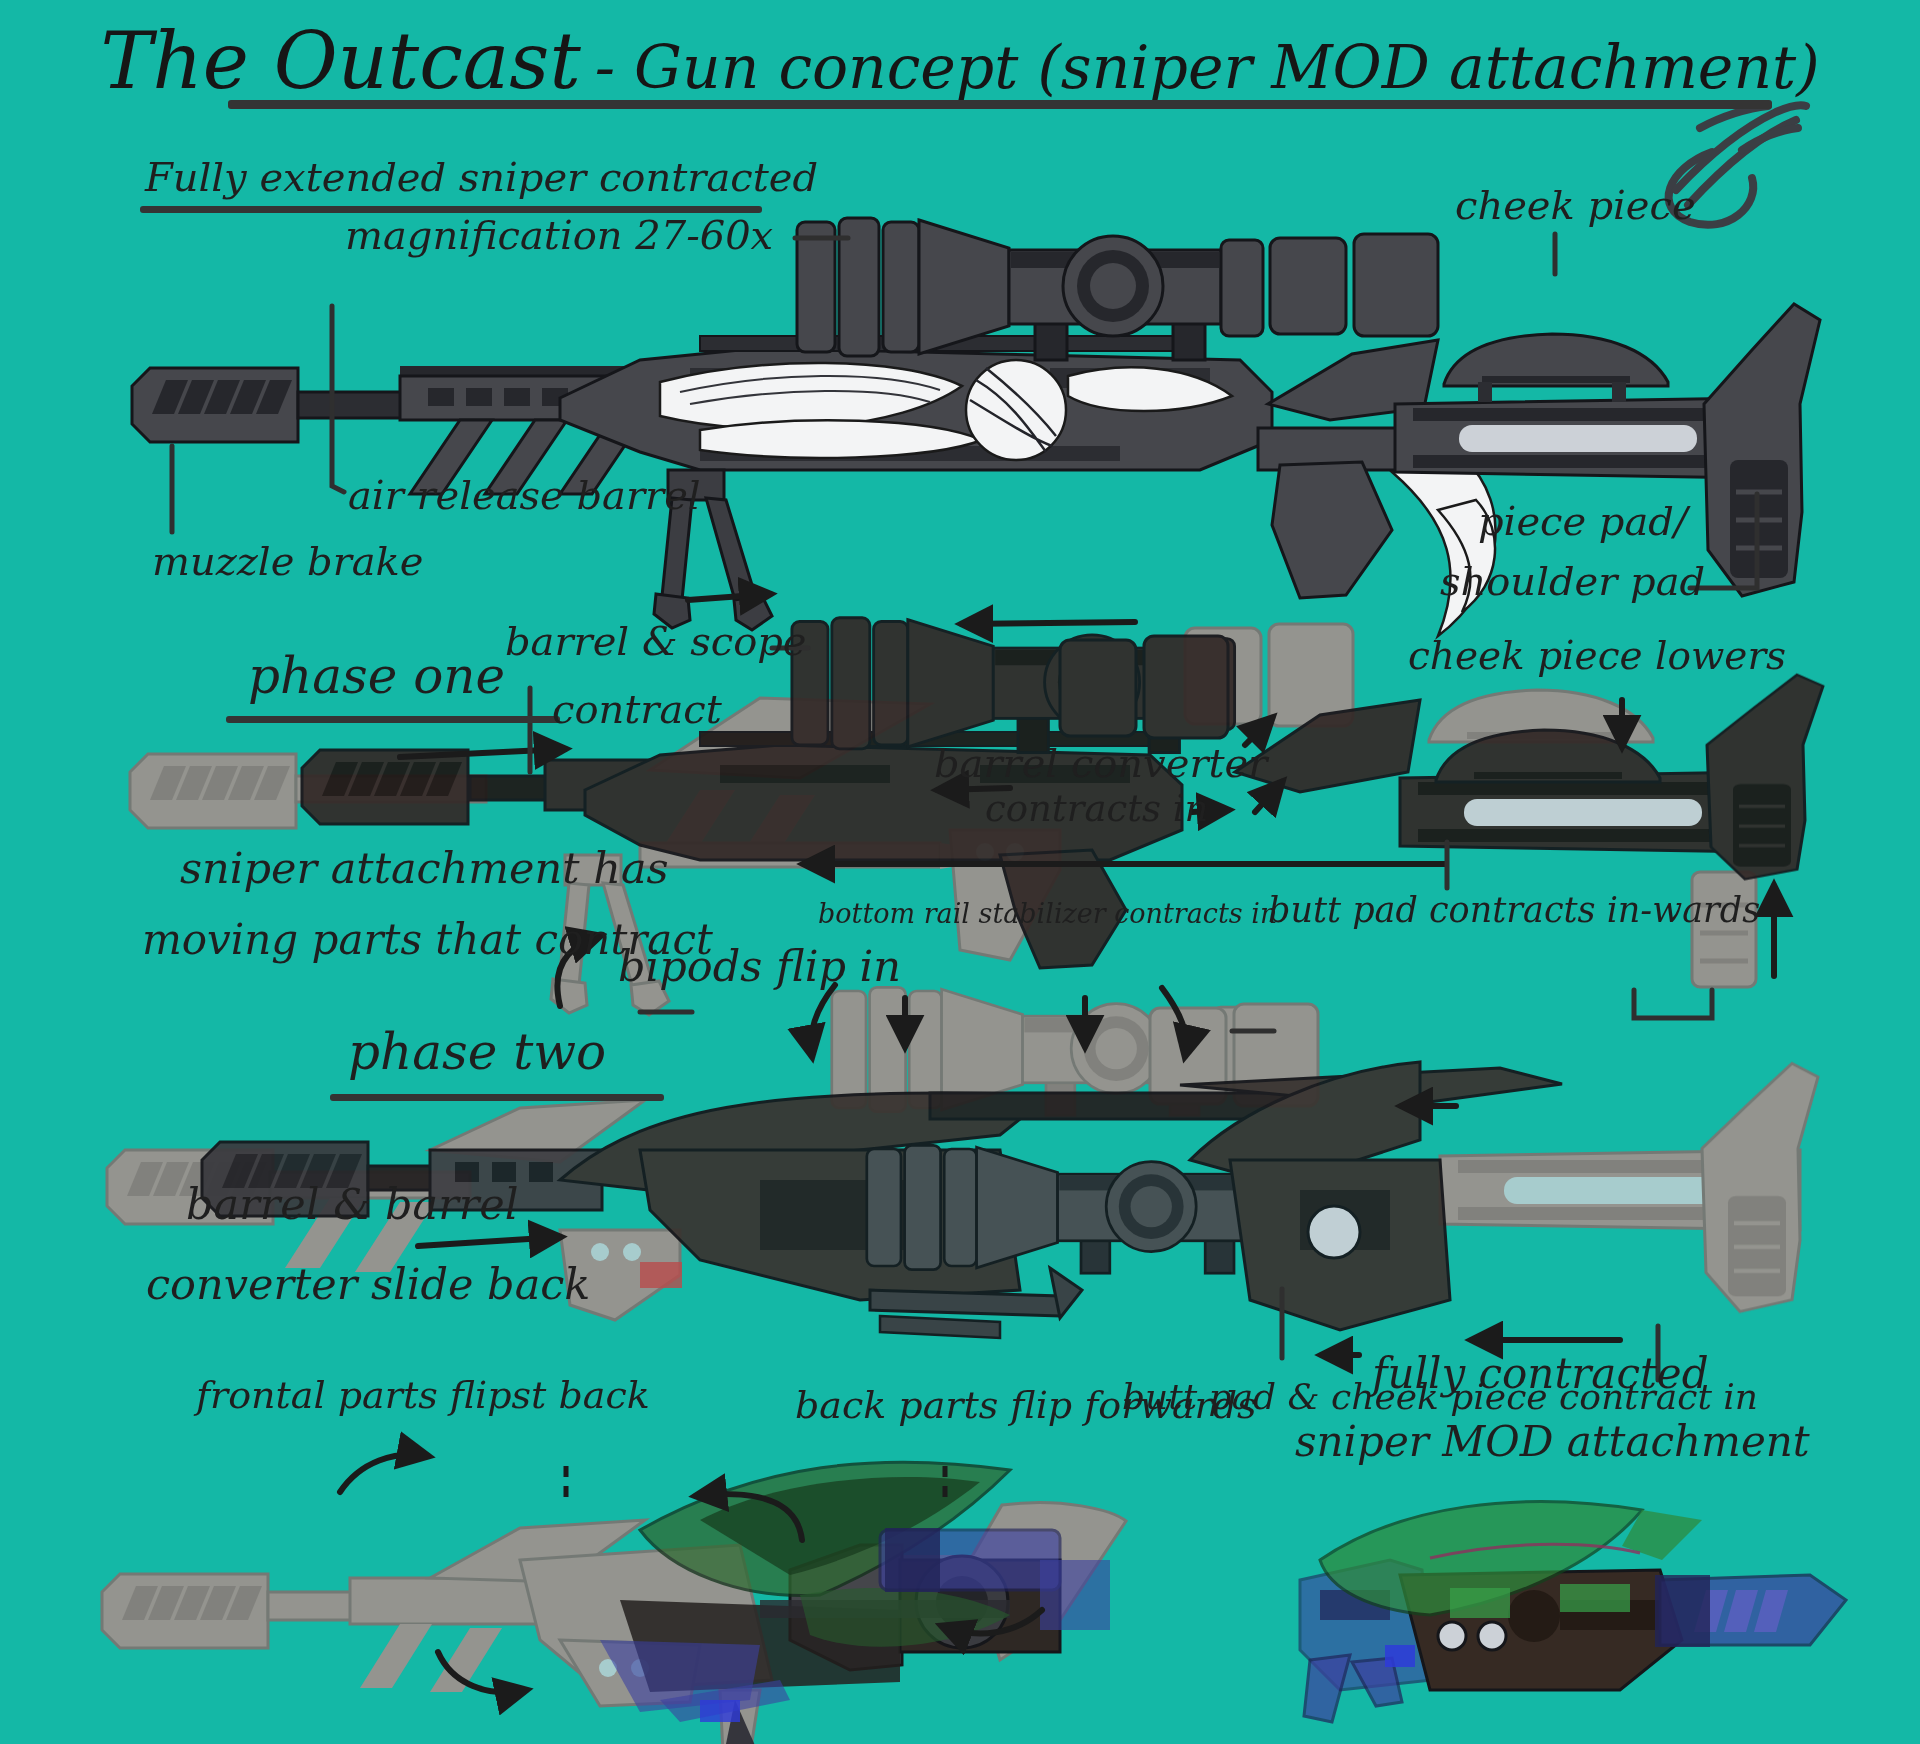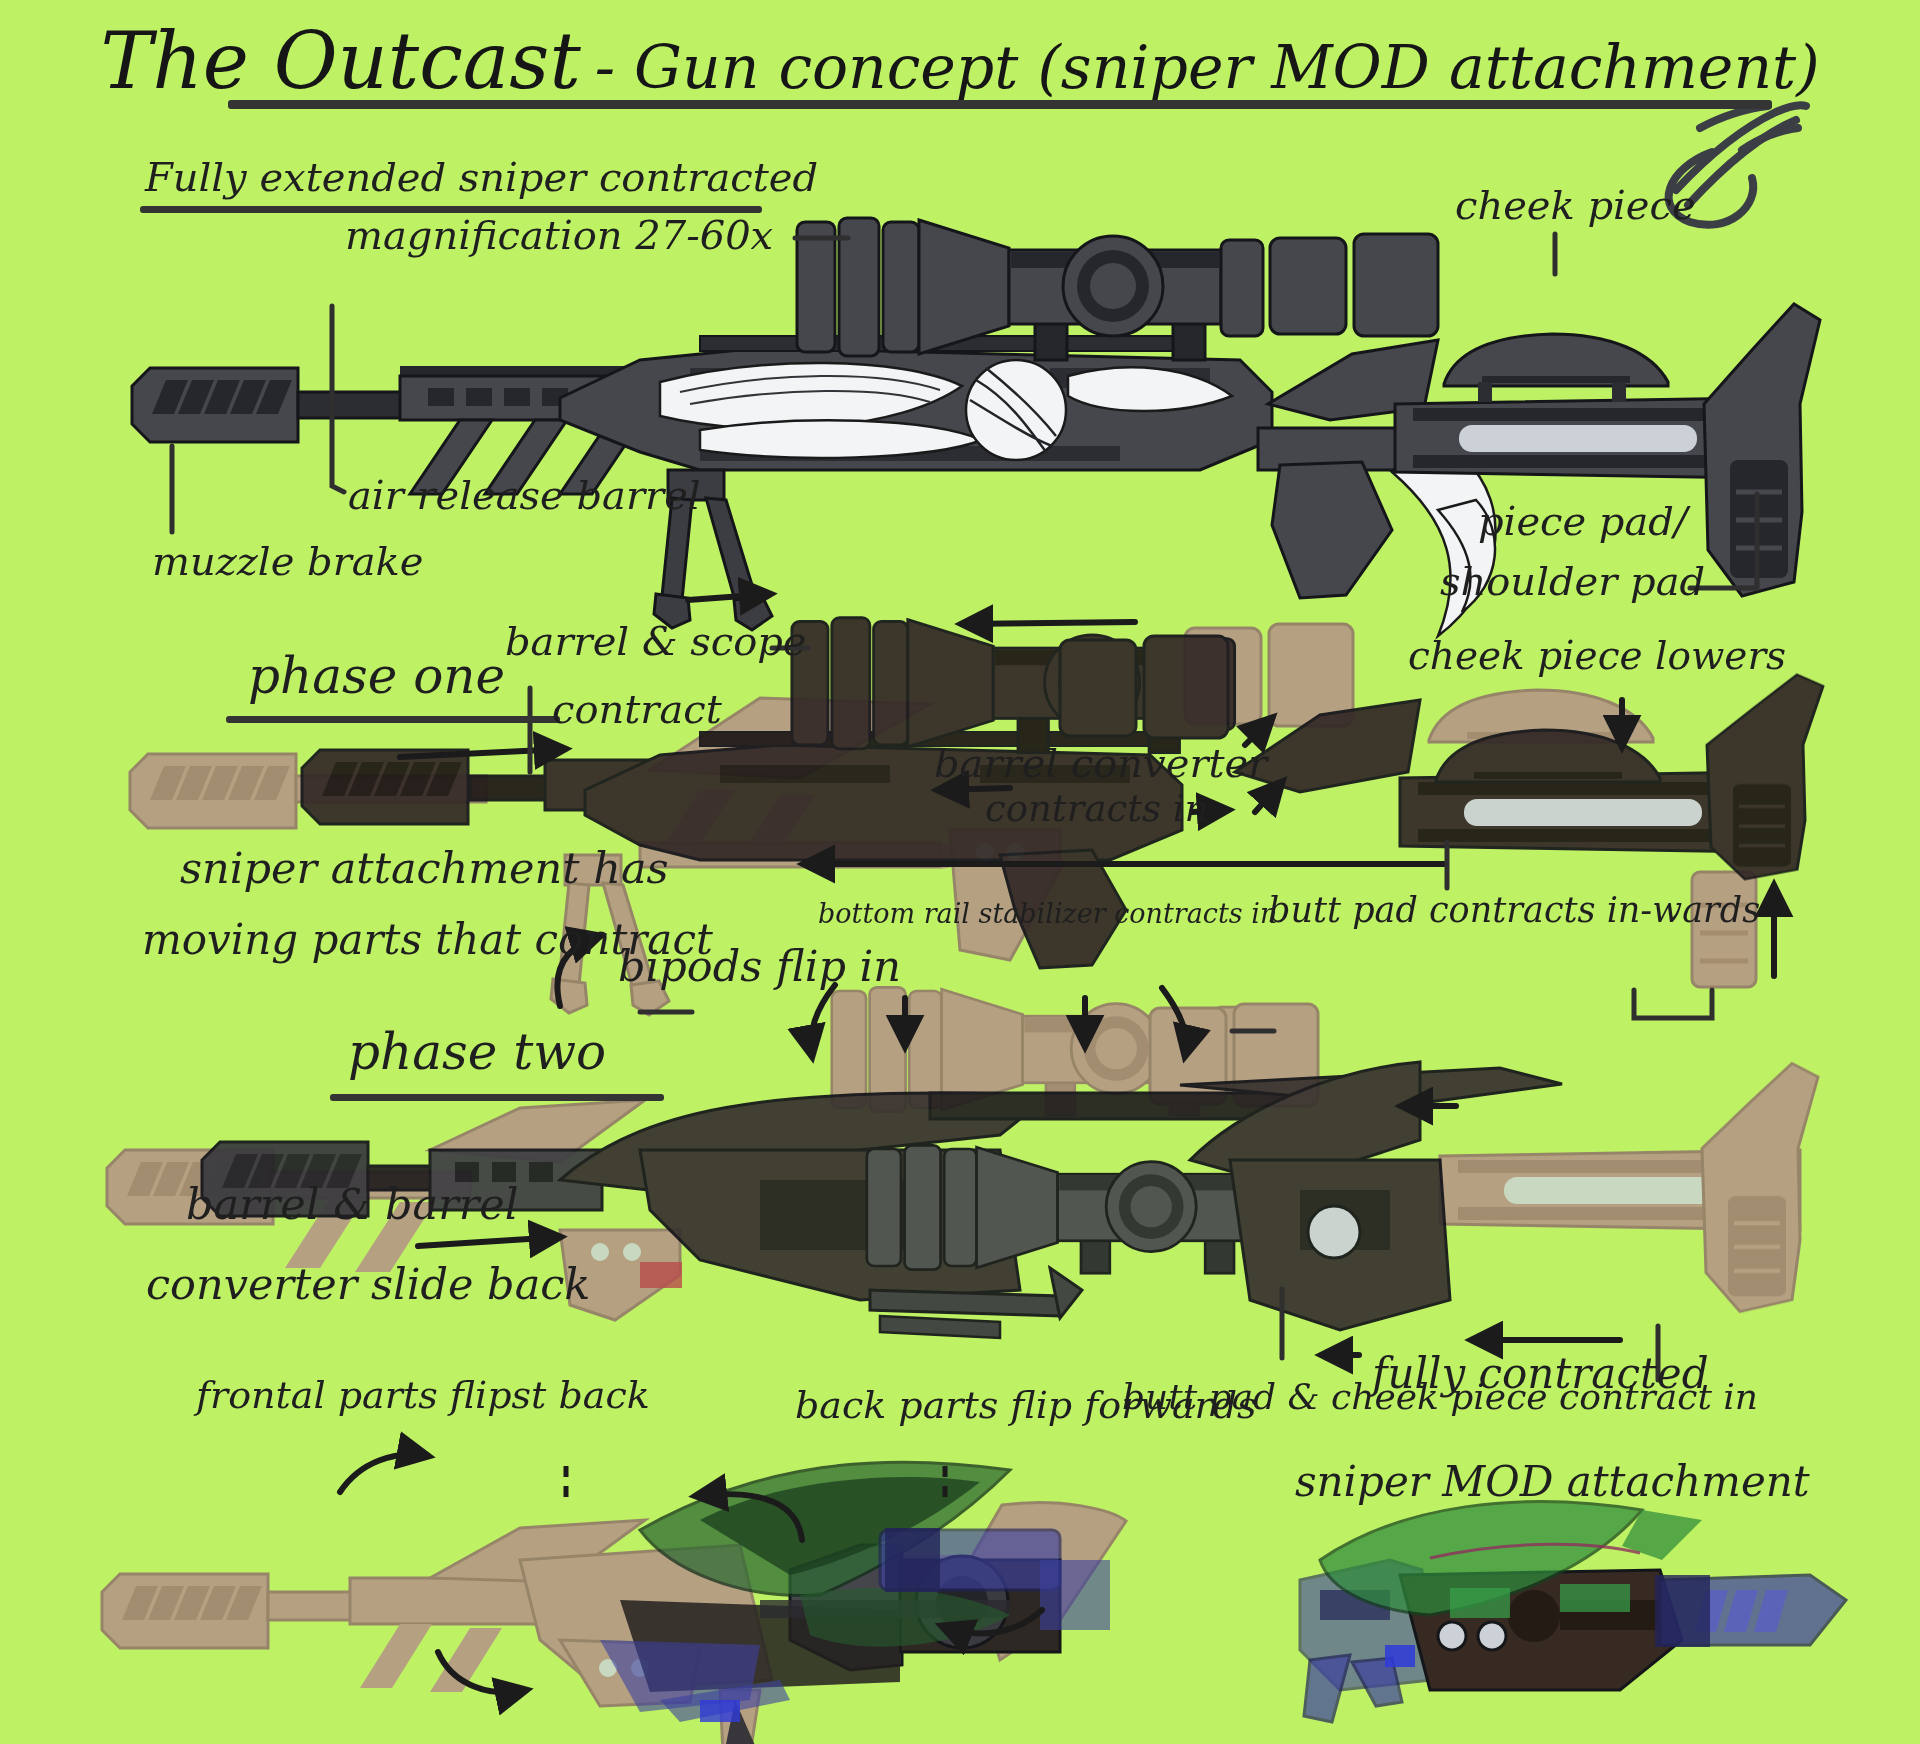--- a/index.html
+++ b/index.html
@@ -1,16 +1,16 @@
 <!DOCTYPE html>
 <html><head>
 <meta charset="utf-8">
 <style>
   html,body{margin:0;padding:0;background:#ccd1d7;}
-  .stage{position:relative;width:1920px;height:1744px;background:#bef264;overflow:hidden;
+  .stage{position:relative;width:1920px;height:1744px;background:#14b8a6;overflow:hidden;
          font-family:"DejaVu Serif",serif;}
   .lbl{position:absolute;font-style:italic;color:#1f1f1f;white-space:nowrap;line-height:1.05;}
   .uline{position:absolute;background:#343434;border-radius:3px;}
   .title-wrap{position:absolute;left:50%;top:16px;transform:translateX(-50%);white-space:nowrap;
               font-style:italic;color:#161616;}
   .t-main{font-size:78px;}
   .t-sub{font-size:60px;margin-left:14px;}
   svg{position:absolute;left:0;top:0;}
   .ln{stroke:#2f2f2f;stroke-width:5;fill:none;stroke-linecap:round;}
   .ar{stroke:#1b1b1b;stroke-width:6;fill:none;stroke-linecap:round;marker-end:url(#ah);}
@@ -354,15 +354,15 @@
 
 <div class="lbl" style="left:348px;top:1026px;font-size:50px;">phase two</div>
 <div class="uline" style="left:330px;top:1094px;width:334px;height:7px;"></div>
 <div class="lbl" style="left:186px;top:1182px;font-size:43px;">barrel &amp; barrel</div>
 <div class="lbl" style="left:146px;top:1262px;font-size:43px;">converter slide back</div>
 <div class="lbl" style="left:1122px;top:1378px;font-size:36px;">butt pad &amp; cheek piece contract in</div>
 
 <div class="lbl" style="left:196px;top:1376px;font-size:38px;font-style:italic;">frontal parts flipst back</div>
 <div class="lbl" style="left:795px;top:1386px;font-size:38px;">back parts flip forwards</div>
 <div class="lbl" style="left:1372px;top:1352px;font-size:42px;">fully contracted</div>
-<div class="lbl" style="left:1295px;top:1420px;font-size:42px;margin-top:40px;">sniper MOD attachment</div>
+<div class="lbl" style="left:1295px;top:1420px;font-size:42px;">sniper MOD attachment</div>
 
 </div>
 
 </body></html>

